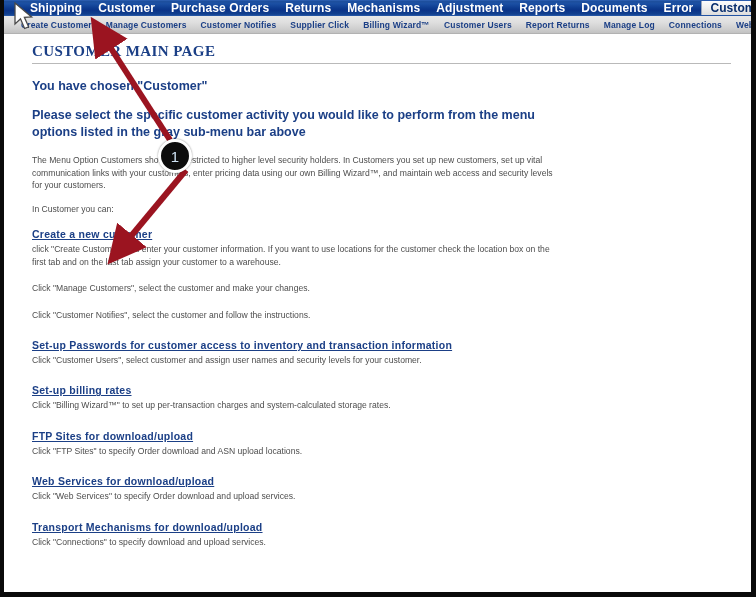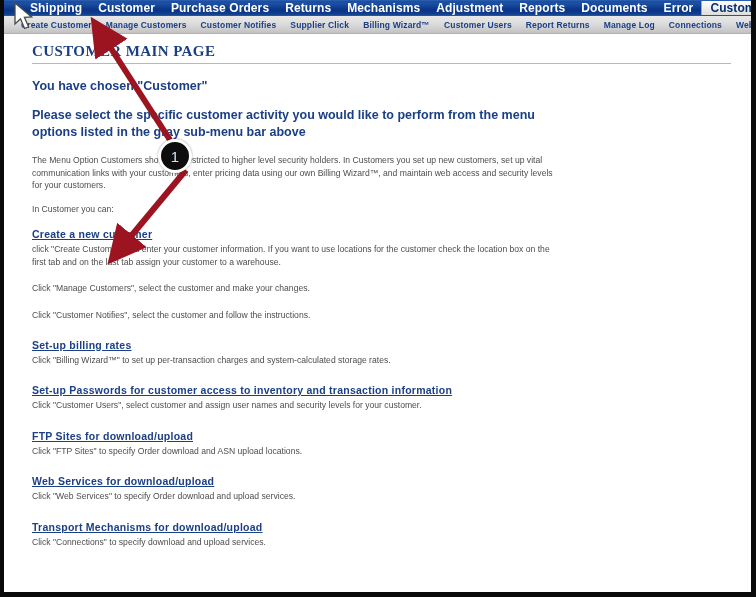--- a/index.html
+++ b/index.html
@@ -220,27 +220,27 @@
 
     <div class="link-block">
       <div class="item-desc">Click "Manage Customers", select the customer and make your changes.</div>
     </div>
 
     <div class="link-block">
       <div class="item-desc">Click "Customer Notifies", select the customer and follow the instructions.</div>
     </div>
 
     <div class="link-block">
+      <a class="item-link">Set-up Passwords for customer access to inventory and transaction information</a>
+      <div class="item-desc">Click "Customer Users", select customer and assign user names and security levels for your customer.</div>
+    </div>
+
+    <div class="link-block">
       <a class="item-link">Set-up billing rates</a>
       <div class="item-desc">Click "Billing Wizard™" to set up per-transaction charges and system-calculated storage rates.</div>
-    </div>
-
-    <div class="link-block">
-      <a class="item-link">Set-up Passwords for customer access to inventory and transaction information</a>
-      <div class="item-desc">Click "Customer Users", select customer and assign user names and security levels for your customer.</div>
     </div>
 
     <div class="link-block">
       <a class="item-link">FTP Sites for download/upload</a>
       <div class="item-desc">Click "FTP Sites" to specify Order download and ASN upload locations.</div>
     </div>
 
     <div class="link-block">
       <a class="item-link">Web Services for download/upload</a>
       <div class="item-desc">Click "Web Services" to specify Order download and upload services.</div>

